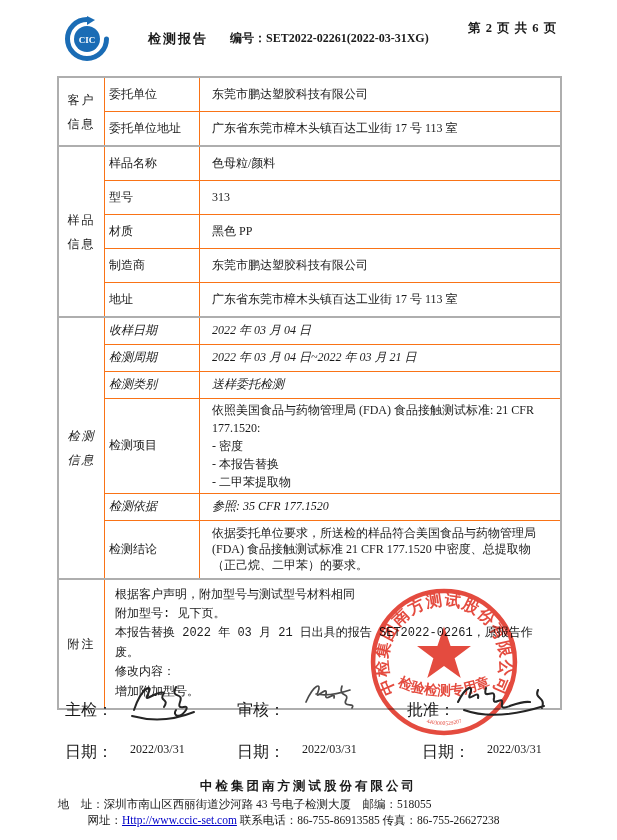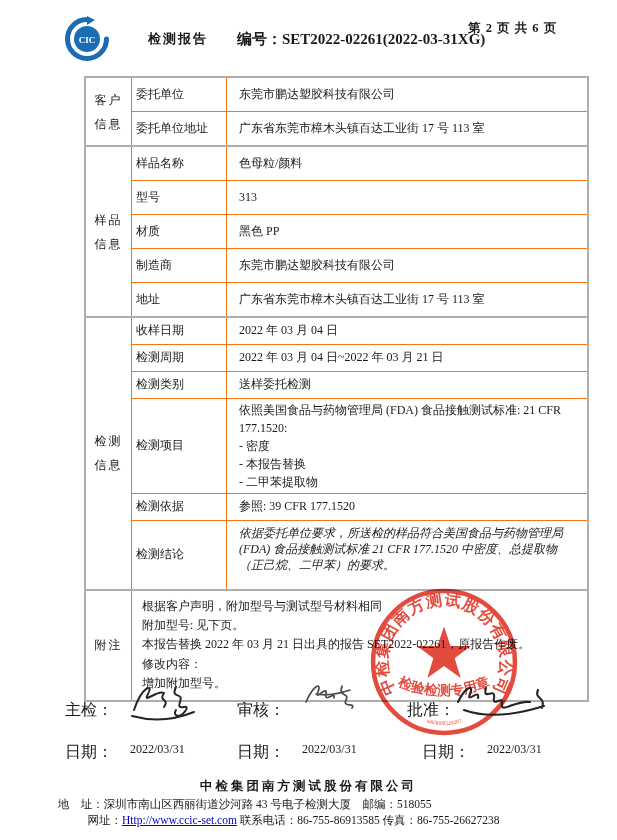--- a/index.html
+++ b/index.html
@@ -6,41 +6,41 @@
   body{
     width:617px;height:840px;position:relative;overflow:hidden;
     font-family:"Liberation Serif","DejaVu Serif",serif;
     color:#1a1a1a;font-size:12px;
   }
   .abs{position:absolute;}
 
   
   .logo{left:64px;top:16px;width:46px;height:46px;}
   .report-title{left:148px;top:30px;font-weight:bold;font-size:13px;letter-spacing:2px;}
-  .report-no{left:237px;top:30px;font-weight:bold;font-size:15px;}
+  .report-no{left:230px;top:30px;font-weight:bold;font-size:12px;}
   .page-info{left:468px;top:20px;font-weight:bold;font-size:12.5px;letter-spacing:1px;}
 
   
   .report-table{left:57px;top:76px;}
-  table{border-collapse:collapse;table-layout:fixed;width:502px;background:#fff;margin-left:27px;}
+  table{border-collapse:collapse;table-layout:fixed;width:502px;background:#fff;}
   td{border:1px solid #f97316;padding:2px 8px;vertical-align:middle;line-height:1.45;}
   table{border:2px solid #aeaeae;}
   tr.sec td{border-top:2px solid #aeaeae;}
   td.group{
     width:37px;text-align:center;letter-spacing:2px;
     word-break:break-all;line-height:2.0;padding:2px 4px;
   }
   td.lbl{width:82px;padding-left:4px;}
   td.val{width:340px;padding-left:12px;}
   tr.h31 td{height:29px;}
-  tr.h24 td{height:22px;}
+  tr.h24 td{height:22px;font-style:italic;}
   .cell-lines div{line-height:1.5;}
-  td.conclusion{line-height:1.35;padding-top:4px;padding-bottom:15px;font-style:italic;}
+  td.conclusion{line-height:1.35;padding-top:4px;padding-bottom:4px;}
   td.notes-cell{padding:6px 10px;}
-  .notes-lines div{line-height:1.62;}
+  .notes-lines div{line-height:1.62;font-family:Liberation Mono, monospace;}
 
   
   .stamp{left:368px;top:586px;width:152px;height:152px;color:#e23b2e;
          mix-blend-mode:multiply;opacity:.92;}
 
   
   .sig-label{font-size:16px;}
   .sig-inspector-label{left:65px;top:700px;}
   .sig-reviewer-label{left:237px;top:700px;text-align:center;}
   .sig-approver-label{left:407px;top:700px;z-index:3;}
@@ -126,21 +126,21 @@
     <td class="lbl">检测项目</td>
     <td class="val cell-lines">
       <div>依照美国食品与药物管理局 (FDA) 食品接触测试标准: 21 CFR 177.1520:</div>
       <div>-  密度</div>
       <div>-  本报告替换</div>
       <div>-  二甲苯提取物</div>
     </td>
   </tr>
   <tr class="h24">
     <td class="lbl">检测依据</td>
-    <td class="val">参照: 39 CFR 177.1520</td>
+    <td class="val">参照: 35 CFR 177.1520</td>
   </tr>
   <tr>
     <td class="lbl">检测结论</td>
     <td class="val conclusion">依据委托单位要求，所送检的样品符合美国食品与药物管理局 (FDA) 食品接触测试标准 21 CFR 177.1520 中密度、总提取物（正己烷、二甲苯）的要求。</td>
   </tr>
 
   <tr class="sec">
     <td class="group">附注</td>
     <td class="notes-cell" colspan="2">
       <div class="notes-lines">

